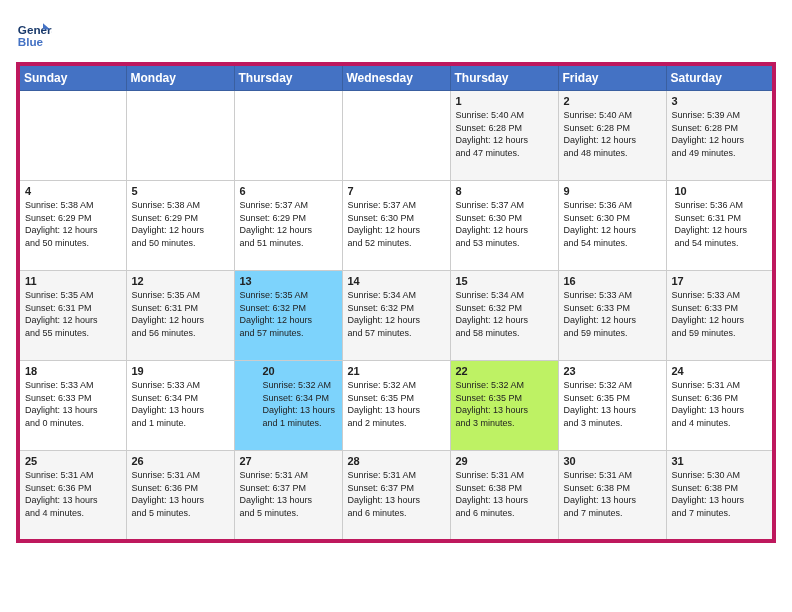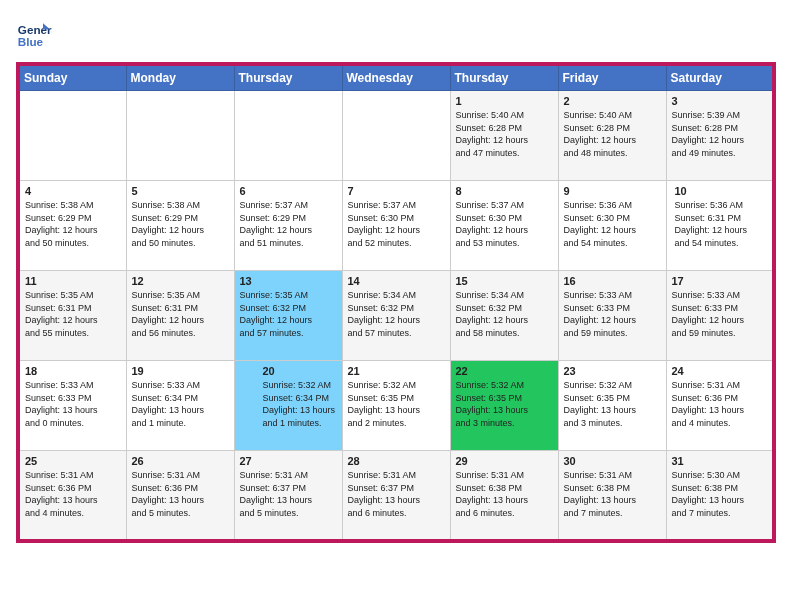--- a/index.html
+++ b/index.html
@@ -266,21 +266,21 @@
 Daylight: 13 hours
 and 1 minutes.</div>
         </td>
         <td style="background: rgb(255, 255, 255);">
           <span class="day-num">21</span>
           <div class="day-info" style="white-space: pre-line;">Sunrise: 5:32 AM
 Sunset: 6:35 PM
 Daylight: 13 hours
 and 2 minutes.</div>
         </td>
-        <td style="background: #22c55e;">
+        <td style="background: #bef264;">
           <span class="day-num">22</span>
           <div class="day-info" style="white-space: pre-line;">Sunrise: 5:32 AM
 Sunset: 6:35 PM
 Daylight: 13 hours
 and 3 minutes.</div>
         </td>
         <td style="background: rgb(255, 255, 255);">
           <span class="day-num">23</span>
           <div class="day-info" style="white-space: pre-line;">Sunrise: 5:32 AM
 Sunset: 6:35 PM

